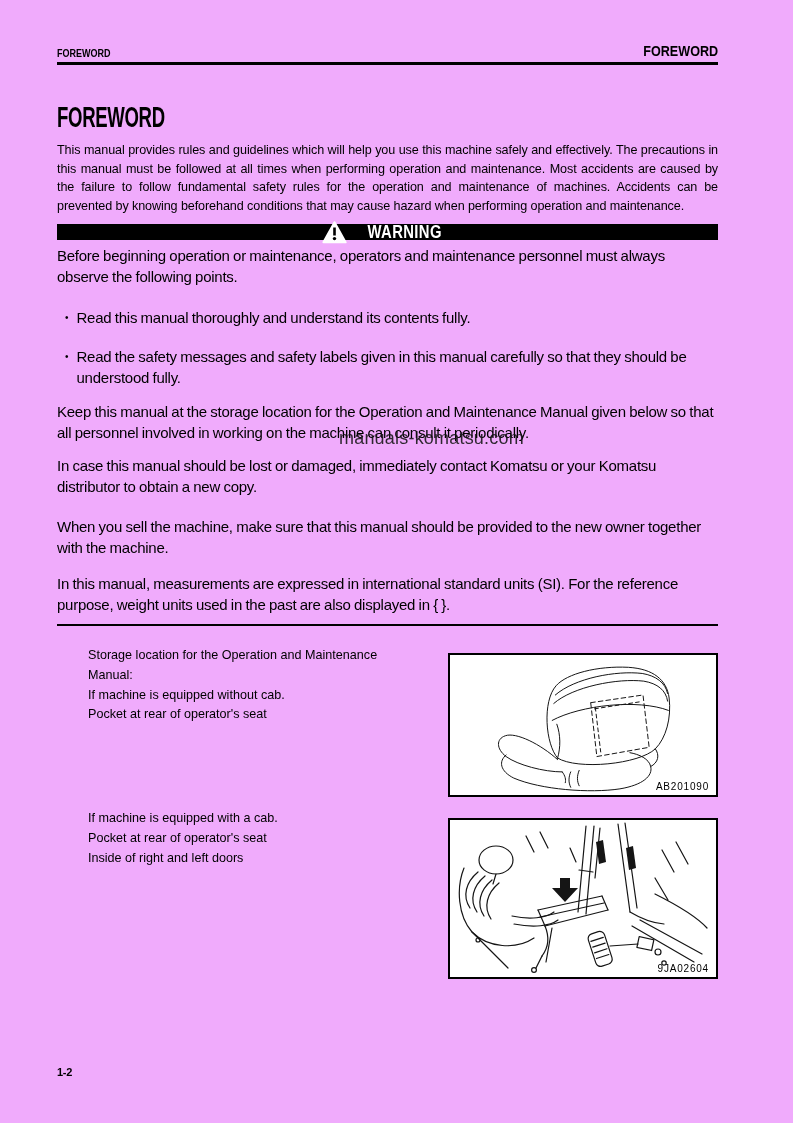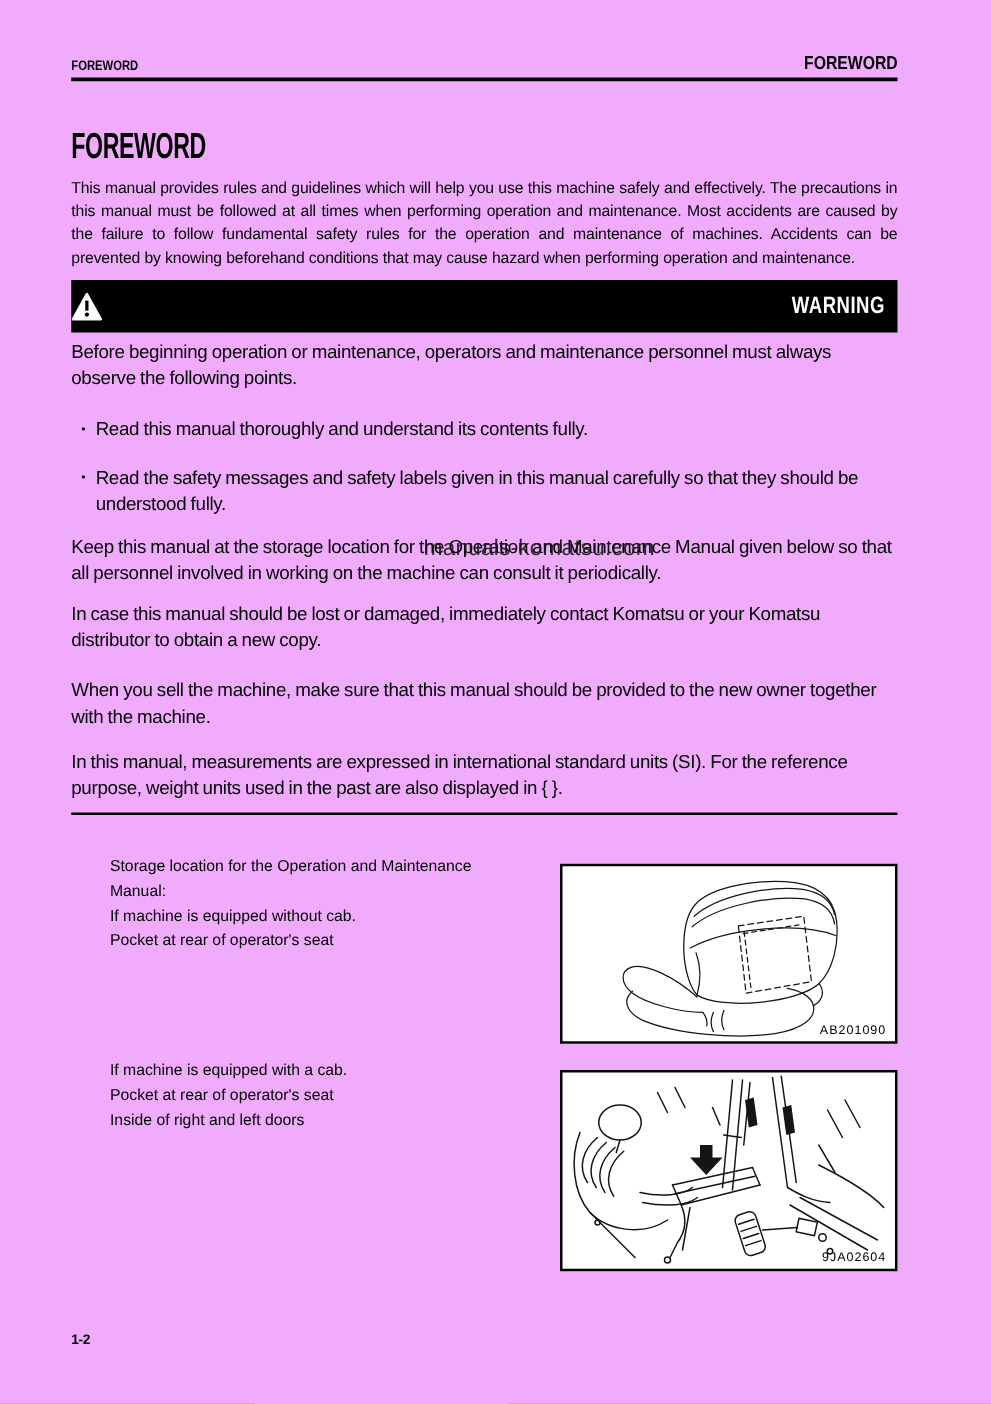--- a/index.html
+++ b/index.html
@@ -12,36 +12,36 @@
   .hdr-left{font-weight:bold;font-size:11px;transform:scaleX(0.82);transform-origin:left bottom;}
   .hdr-right{font-weight:bold;font-size:15px;transform:scaleX(0.84);transform-origin:right bottom;}
   .hdr-rule{height:3px;background:#000;margin-top:3px;}
 
   
   .title{margin:36px 0 0 0;font-size:29px;font-weight:bold;letter-spacing:-0.5px;
          transform:scaleX(0.64);transform-origin:left bottom;white-space:nowrap;}
   .intro{margin:7px 0 0 0;font-size:12.6px;line-height:18.6px;text-align:justify;letter-spacing:-0.1px;}
 
   
-  .warning-banner{margin-top:9px;height:42px;background:#000;display:flex;align-items:center;justify-content:space-between;gap:10px;}
+  .warning-banner{margin-top:9px;height:16px;background:#000;display:flex;align-items:center;justify-content:center;gap:10px;}
   .warning-label{color:#fff;font-weight:bold;font-size:19px;letter-spacing:0.5px;
                  transform:scaleX(0.78);transform-origin:center;}
 
   
   .bold-para{font-weight:normal;font-size:15px;line-height:21px;letter-spacing:-0.25px;word-spacing:-0.5px;margin:0;}
   .mt5{margin-top:5px;}  .mt13{margin-top:13px;} .mt12{margin-top:12px;}
   .mt19{margin-top:19px;} .mt15{margin-top:15px;} .mt20{margin-top:20px;} .mt18{margin-top:18px;}
   .bullet-item{display:flex;gap:8px;padding-left:8px;}
   .bullet-mark{font-size:10px;line-height:21px;}
 
   .divider{height:2px;background:#000;margin-top:9px;}
 
   
   .fig-row{display:flex;justify-content:space-between;align-items:flex-start;}
-  .row1{margin-top:32px;} .row2{margin-top:12px;}
+  .row1{margin-top:20px;} .row2{margin-top:12px;}
   .fig-text{padding-left:31px;font-size:12.6px;line-height:19.6px;width:330px;}
   .figure{width:270px;border:2px solid #000;position:relative;background:#fff;box-sizing:border-box;}
   .fig1{height:144px;margin-top:7px;}
   .fig2{height:161px;margin-top:9px;}
   .figure svg{position:absolute;left:0;top:0;width:100%;height:100%;}
   .fig-label{position:absolute;right:7px;bottom:3px;font-size:10px;letter-spacing:0.8px;}
 
   
   .watermark{position:absolute;left:339px;top:428px;font-size:18px;color:#151515;opacity:0.88;
              letter-spacing:0.2px;z-index:5;pointer-events:none;}

